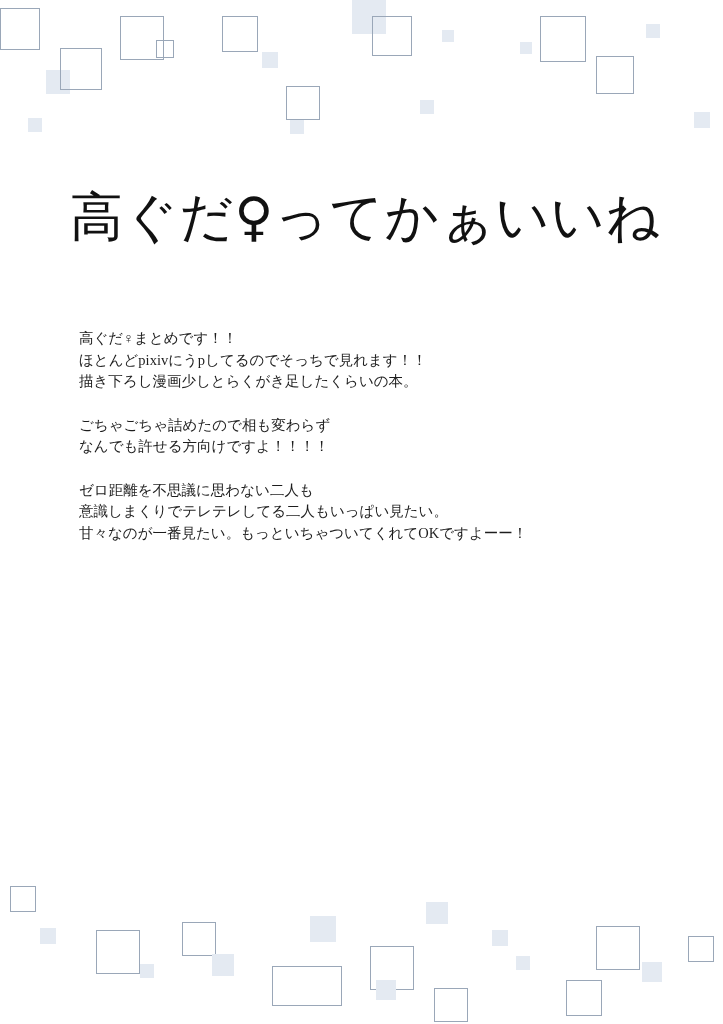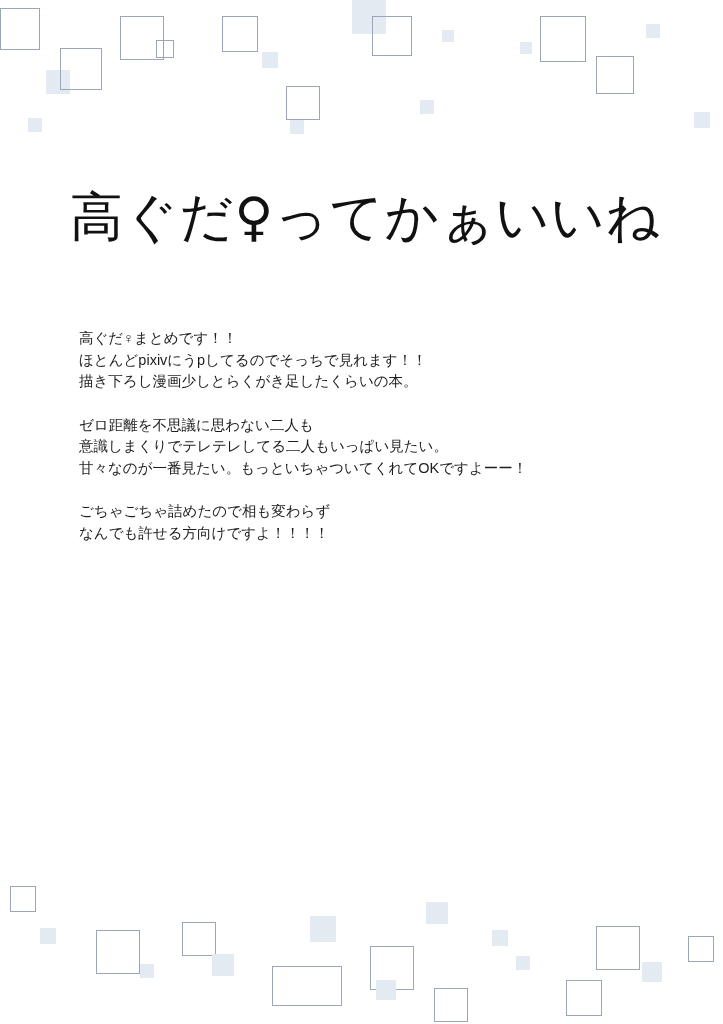--- a/index.html
+++ b/index.html
@@ -51,21 +51,21 @@
 
   
   .body-text {
     position: absolute;
     left: 79px;
     top: 328px;
     width: 590px;
     color: #1d1d1d;
     font-size: 14.5px;
     line-height: 21.5px;
-    font-family: Liberation Sans, sans-serif;
+    font-family: Liberation Serif, serif;
   }
   .para {
     margin: 0 0 22px 0;
     white-space: pre-line;
   }
   .para:last-child { margin-bottom: 0; }
 </style>
 </head>
 <body>
 
@@ -92,25 +92,25 @@
       <div class="sq" style="left: 646px; top: 24px; width: 14px; height: 14px; background: rgb(228, 234, 242);"></div>
       <div class="sq" style="left: 694px; top: 112px; width: 16px; height: 16px; background: rgb(228, 234, 242);"></div>
     </div>
 
   <div class="title">高ぐだ♀ってかぁいいね</div>
 
   <div class="body-text" id="body-text">
       <div class="para">高ぐだ♀まとめです！！
 ほとんどpixivにうpしてるのでそっちで見れます！！
 描き下ろし漫画少しとらくがき足したくらいの本。</div>
+      <div class="para">ごちゃごちゃ詰めたので相も変わらず
+なんでも許せる方向けですよ！！！！</div>
       <div class="para">ゼロ距離を不思議に思わない二人も
 意識しまくりでテレテレしてる二人もいっぱい見たい。
 甘々なのが一番見たい。もっといちゃついてくれてOKですよーー！</div>
-      <div class="para">ごちゃごちゃ詰めたので相も変わらず
-なんでも許せる方向けですよ！！！！</div>
     </div>
 
   <div class="deco-layer" id="deco-bottom">
       <div class="sq" style="left: 10px; top: 886px; width: 26px; height: 26px; border: 1px solid rgb(154, 167, 184);"></div>
       <div class="sq" style="left: 40px; top: 928px; width: 16px; height: 16px; background: rgb(228, 234, 242);"></div>
       <div class="sq" style="left: 96px; top: 930px; width: 44px; height: 44px; border: 1px solid rgb(154, 167, 184);"></div>
       <div class="sq" style="left: 140px; top: 964px; width: 14px; height: 14px; background: rgb(228, 234, 242);"></div>
       <div class="sq" style="left: 182px; top: 922px; width: 34px; height: 34px; border: 1px solid rgb(154, 167, 184);"></div>
       <div class="sq" style="left: 212px; top: 954px; width: 22px; height: 22px; background: rgb(228, 234, 242);"></div>
       <div class="sq" style="left: 272px; top: 966px; width: 70px; height: 40px; border: 1px solid rgb(154, 167, 184);"></div>

